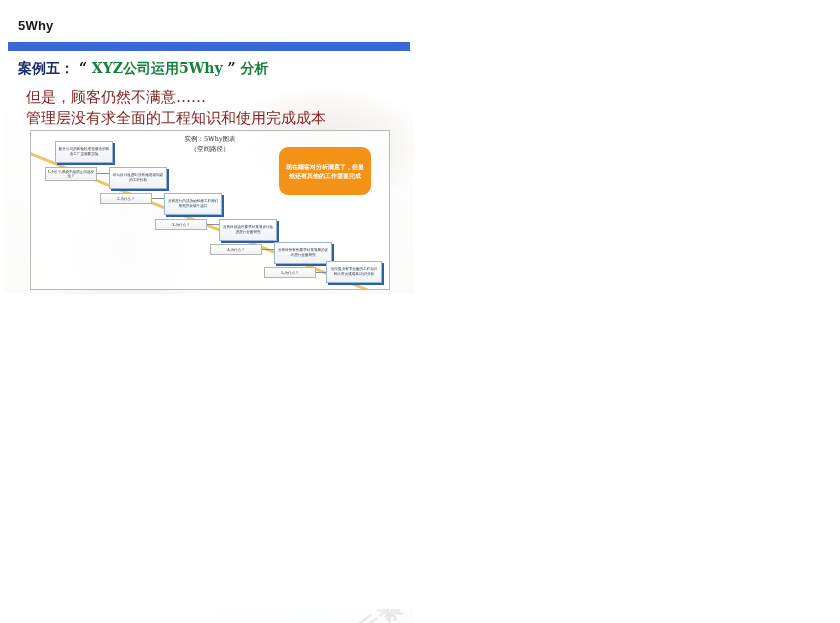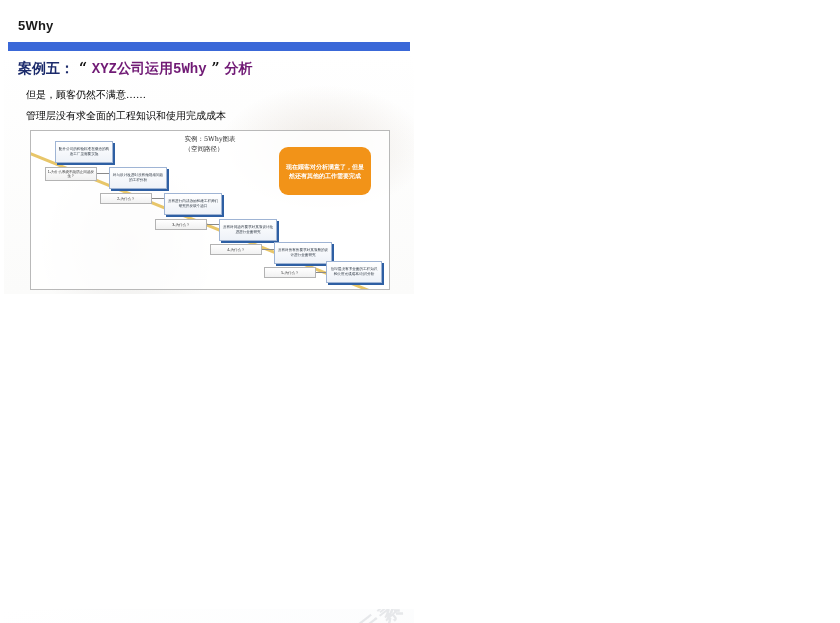--- a/index.html
+++ b/index.html
@@ -49,39 +49,39 @@
       radial-gradient(ellipse 120px 140px at 30% 80%, rgba(120,110,100,.10), rgba(255,255,255,0) 72%),
       linear-gradient(180deg,#ffffff 0%,#fbfbfa 100%);
   }
   .case-line{
     position:absolute;left:14px;top:54px;
     font-size:14px;font-weight:bold;color:#1b2a6b;
     font-family:"DejaVu Serif","Liberation Serif",serif;
     white-space:nowrap;
   }
   .case-line .q{color:#111;font-weight:bold;}
-  .case-line .en{color:#701a75;font-family:Liberation Mono, monospace;}
+  .case-line .en{color:#15803d;}
   .body-line{
     position:absolute;left:22px;
-    font-size:10px;color:#000000;
+    font-size:15px;color:#7f1d1d;
     font-family:"DejaVu Serif","Liberation Serif",serif;
     white-space:nowrap;
   }
   #s1l1{top:82px;}
   #s1l2{top:103px;}
 
   
   .diagram{
     position:absolute;left:26px;top:124px;width:358px;height:158px;
     border:1px solid #b9b9b9;background:rgba(255,255,255,.82);
     overflow:hidden;
   }
   .diag-title{
     position:absolute;left:50%;top:4px;transform:translateX(-50%);
-    font-size:6.5px;color:#2b2b2b;line-height:1.5;
+    text-align:center;font-size:6.5px;color:#2b2b2b;line-height:1.5;
     font-family:"DejaVu Serif","Liberation Serif",serif;white-space:nowrap;
   }
   .diag-band{
     position:absolute;left:-6%;top:8%;width:118%;height:3px;
     background:#e8c669;
     transform:rotate(22deg);transform-origin:left center;
   }
   .dbox{
     position:absolute;
     background:linear-gradient(180deg,#ffffff 0%,#eef2f8 100%);

